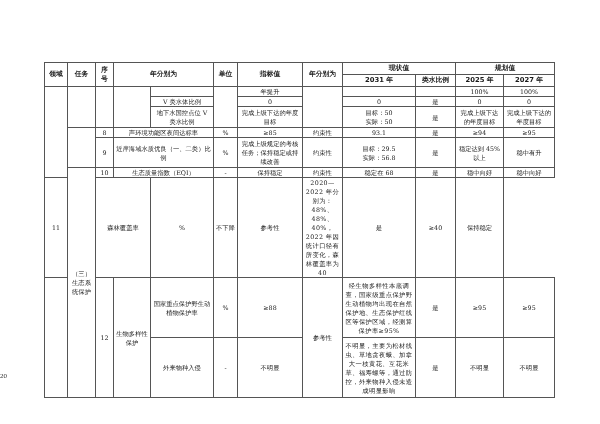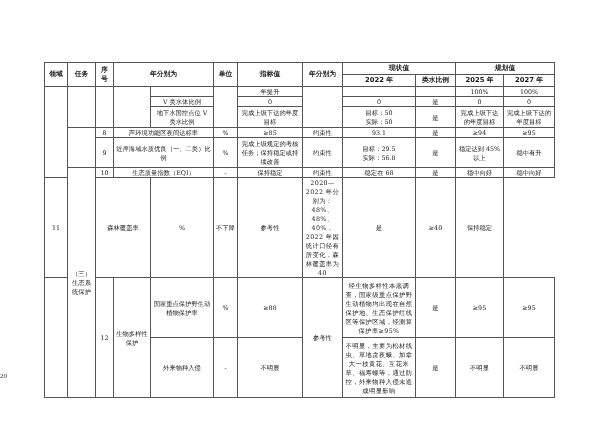--- a/index.html
+++ b/index.html
@@ -35,21 +35,21 @@
     <th rowspan="2">任务</th>
     <th rowspan="2">序号</th>
     <th rowspan="2" colspan="2">年分别为</th>
     <th rowspan="2">单位</th>
     <th rowspan="2">指标值</th>
     <th rowspan="2">年分别为</th>
     <th colspan="2">现状值</th>
     <th colspan="2">规划值</th>
   </tr>
   <tr>
-    <th>2022 年</th>
+    <th>2031 年</th>
     <th>类水比例</th>
     <th>2025 年</th>
     <th>2027 年</th>
   </tr>
 
   <tr style="height:10px">
     <td rowspan="6"></td>
     <td rowspan="3"></td>
     <td rowspan="3"></td>
     <td rowspan="3"></td>

